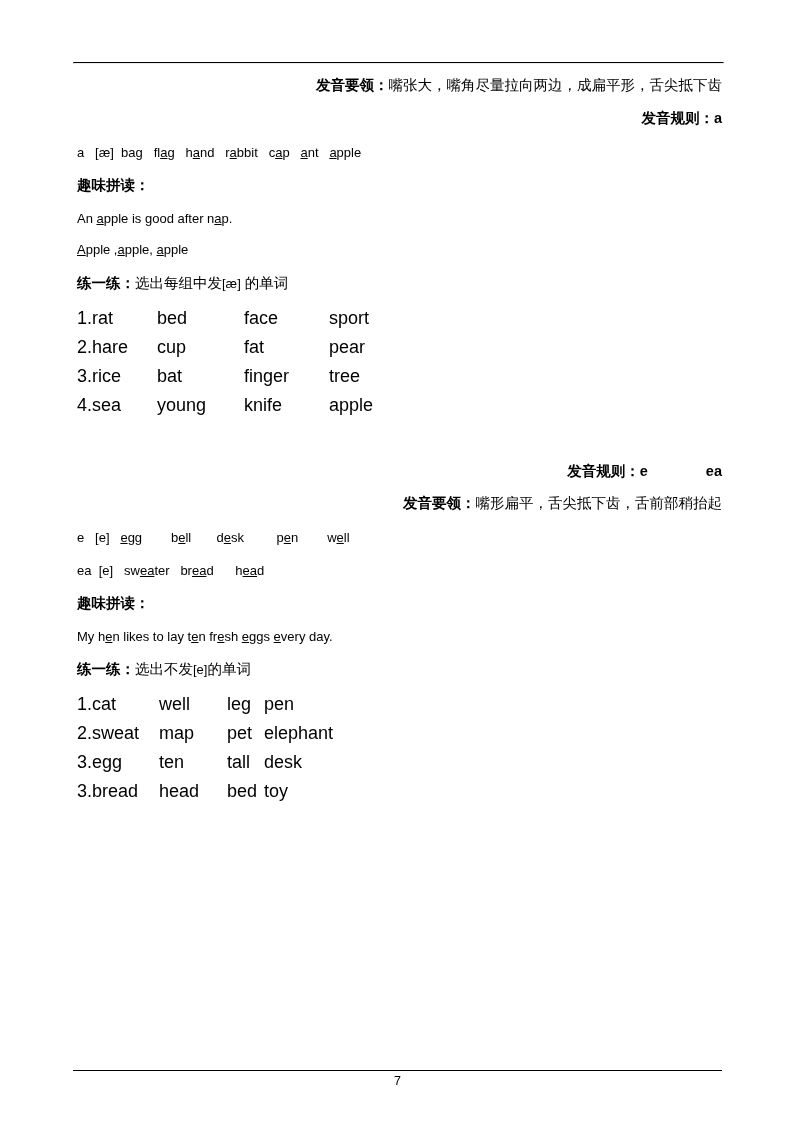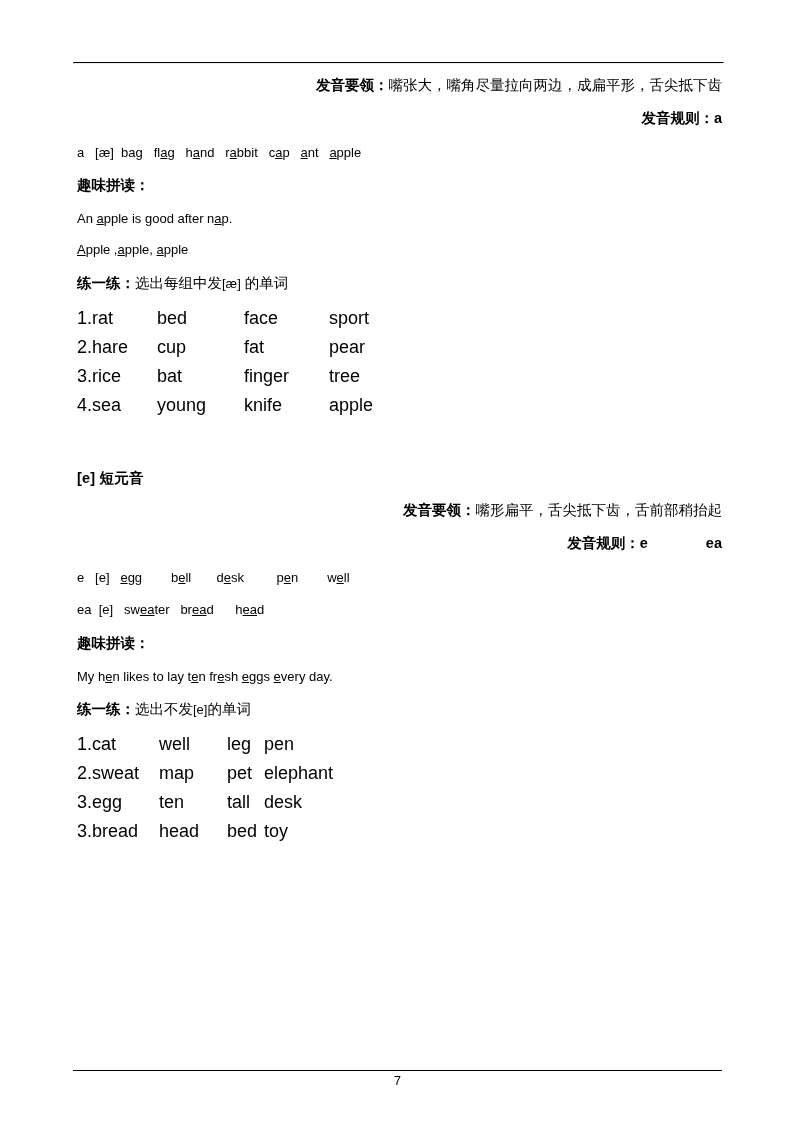--- a/index.html
+++ b/index.html
@@ -179,28 +179,27 @@
             <td class="c3">apple</td>
           </tr>
         </tbody>
       </table>
     </div>
 
     <div class="gap-section"></div>
 
     <div class="section">
 
-      <div class="h-phoneme">[e] 短元音</div>
+
+      <div class="line-cn">
+        <span class="lbl">发音规则：</span><span class="val-bold">e</span><span style="display:inline-block;width:58px"></span><span class="val-bold">ea</span>
+      </div>
 
       <div class="line-cn">
         <span class="lbl">发音要领：</span><span>嘴形扁平，舌尖抵下齿，舌前部稍抬起</span>
-      </div>
-
-      <div class="line-cn">
-        <span class="lbl">发音规则：</span><span class="val-bold">e</span><span style="display:inline-block;width:58px"></span><span class="val-bold">ea</span>
       </div>
 
       <div class="line-words"><span>e</span>   <span>[e]</span>   <span><u>e</u>gg</span>        <span>b<u>e</u>ll</span>       <span>d<u>e</u>sk</span>         <span>p<u>e</u>n</span>        <span>w<u>e</u>ll</span></div>
 
       <div class="line-words"><span>ea</span>  <span>[e]</span>   <span>sw<u>ea</u>ter</span>   <span>br<u>ea</u>d</span>      <span>h<u>ea</u>d</span></div>
 
       <div class="h-fun">趣味拼读：</div>
 
       <div class="line-plain">My h<u>e</u>n likes to lay t<u>e</u>n fr<u>e</u>sh <u>e</u>ggs <u>e</u>very day.</div>
 

